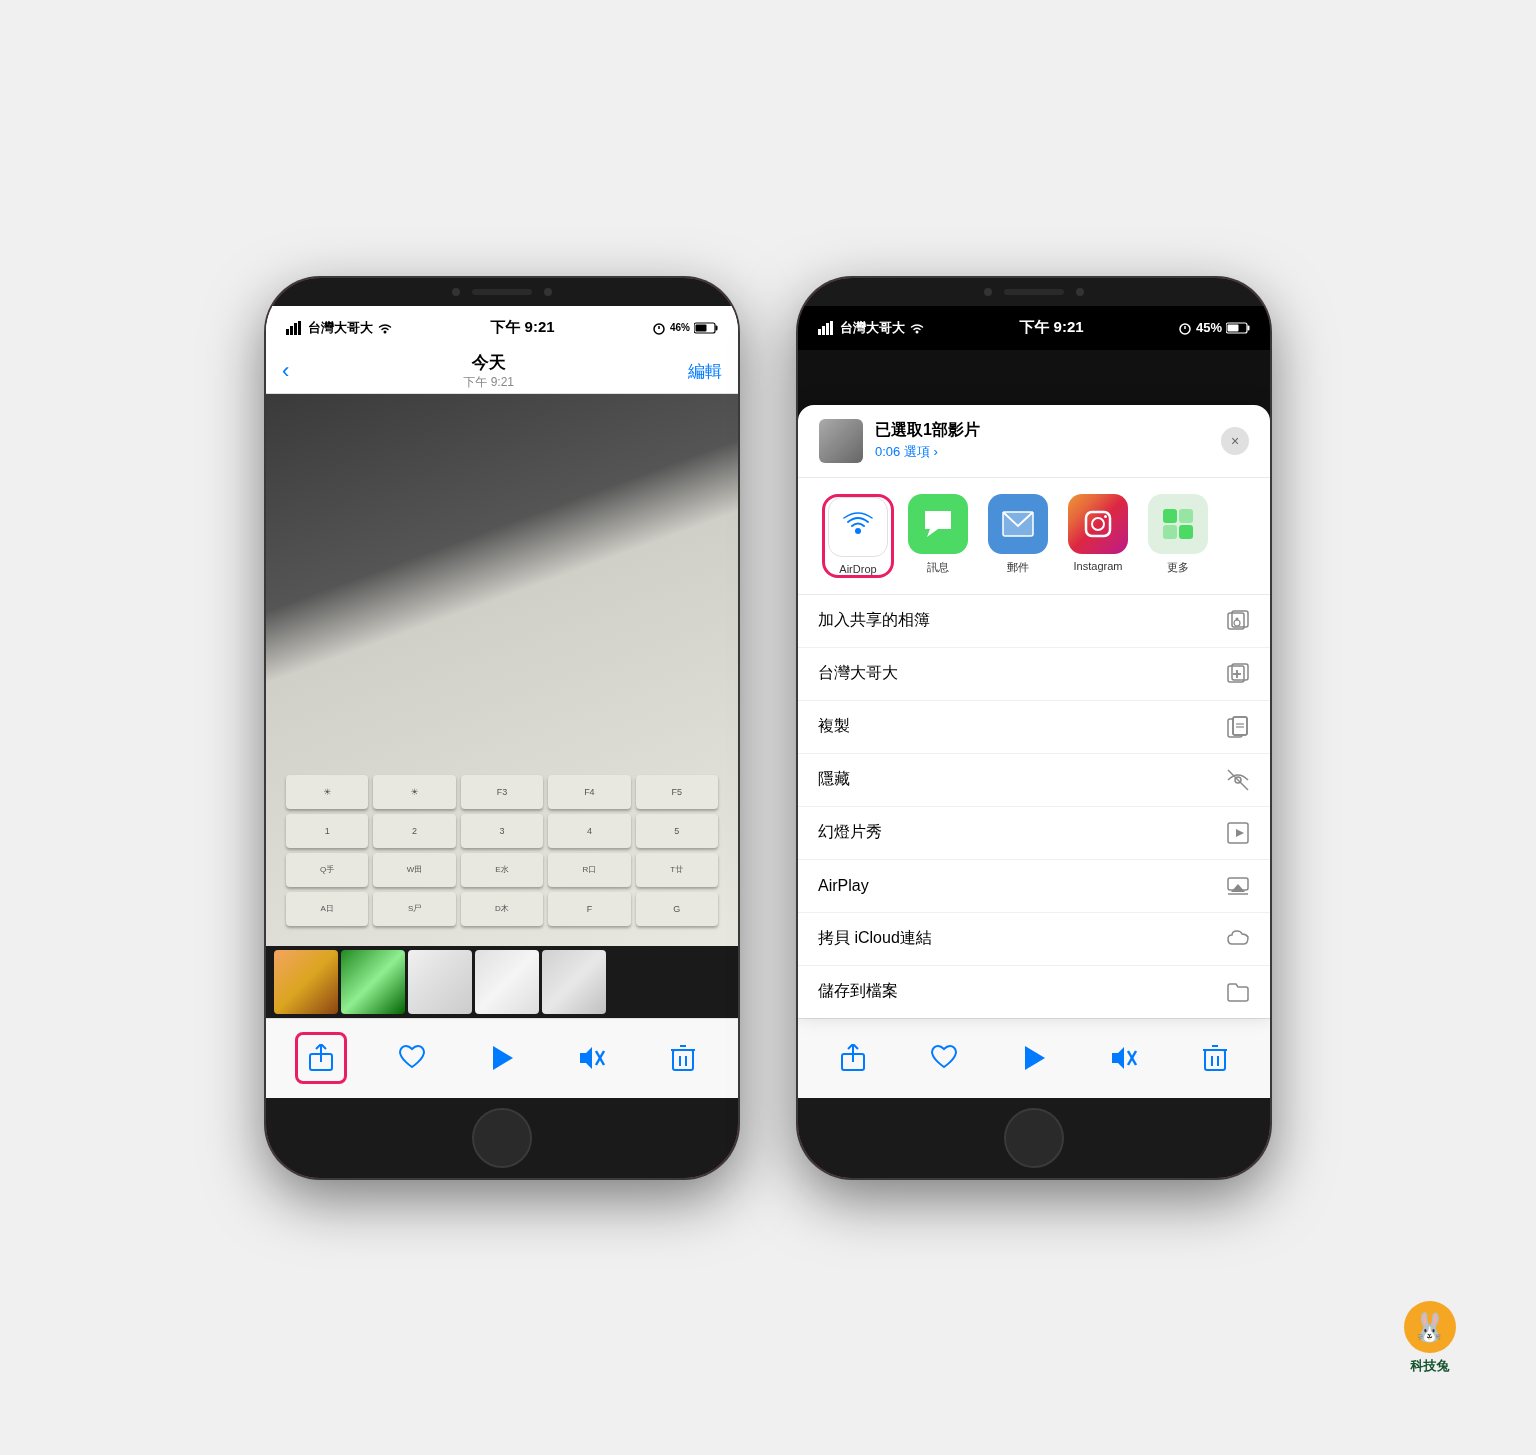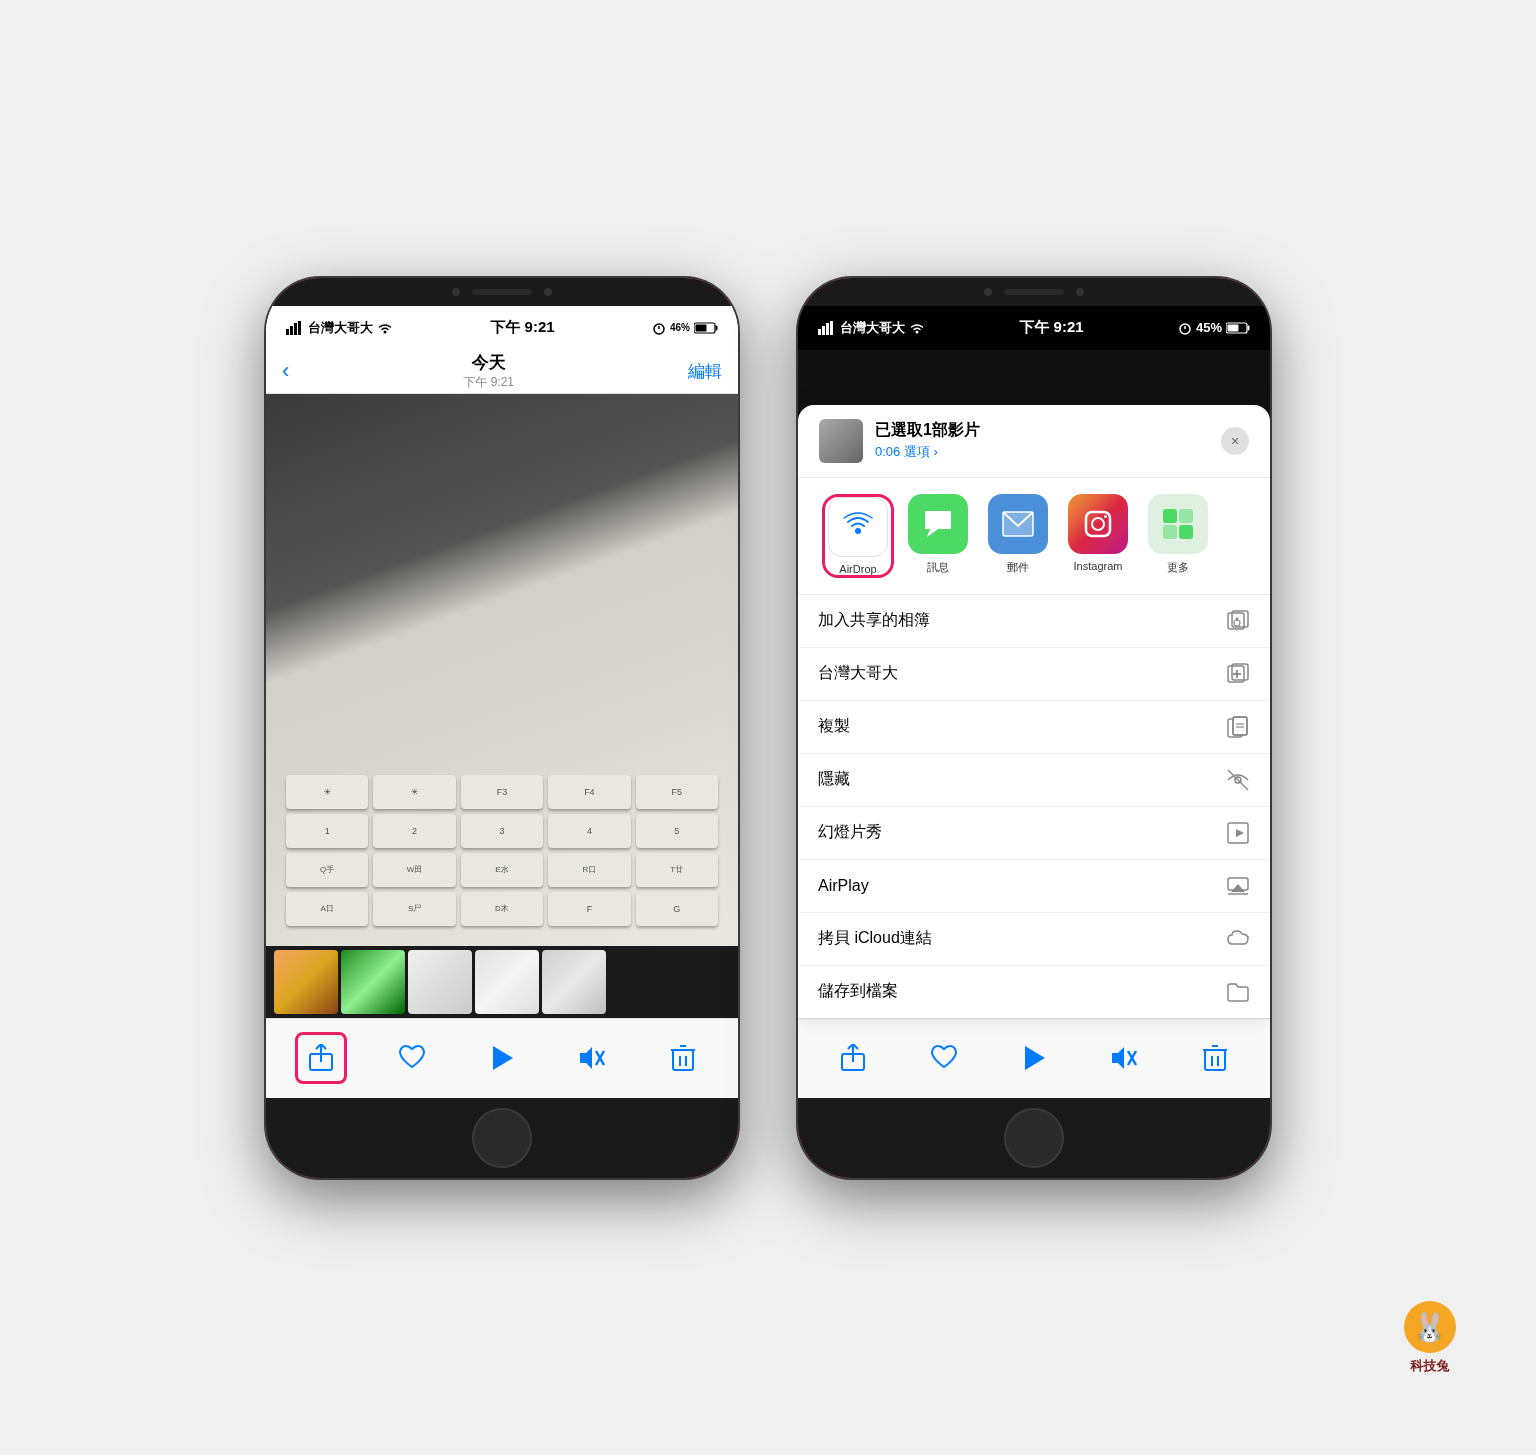--- a/index.html
+++ b/index.html
@@ -327,21 +327,21 @@
       width: 52px;
       height: 52px;
       background: #f5a623;
       border-radius: 50%;
       display: flex;
       align-items: center;
       justify-content: center;
       font-size: 28px;
     }
     .watermark-text {
-      color: #7f1d1d;
+      color: #14532d;
       font-size: 13px;
       font-weight: 600;
     }
   </style>
 </head>
 <body>
 
 <div class="phone">
   <div class="phone-top">
     <div class="speaker-dot"></div>

